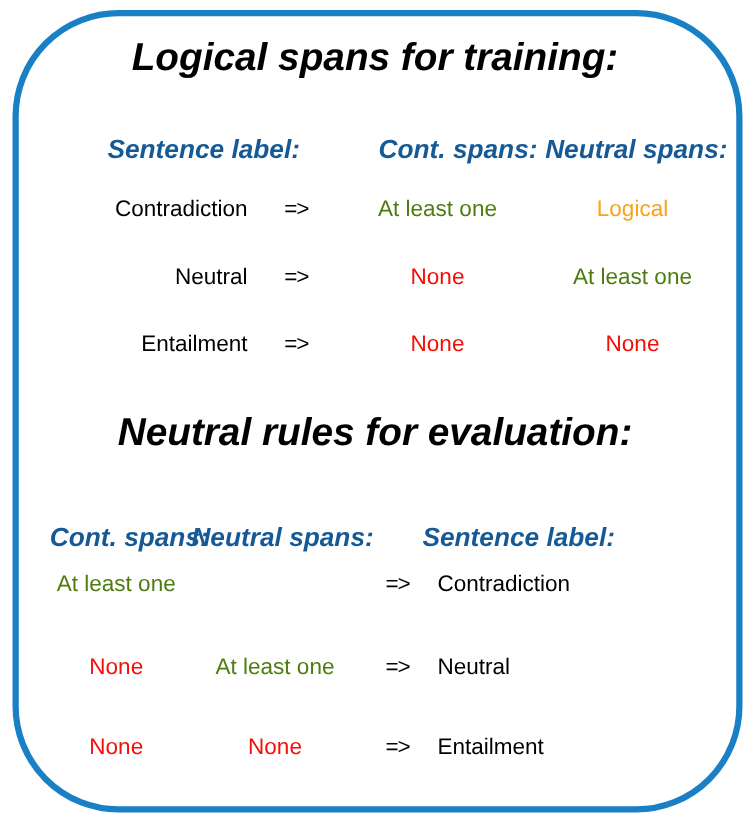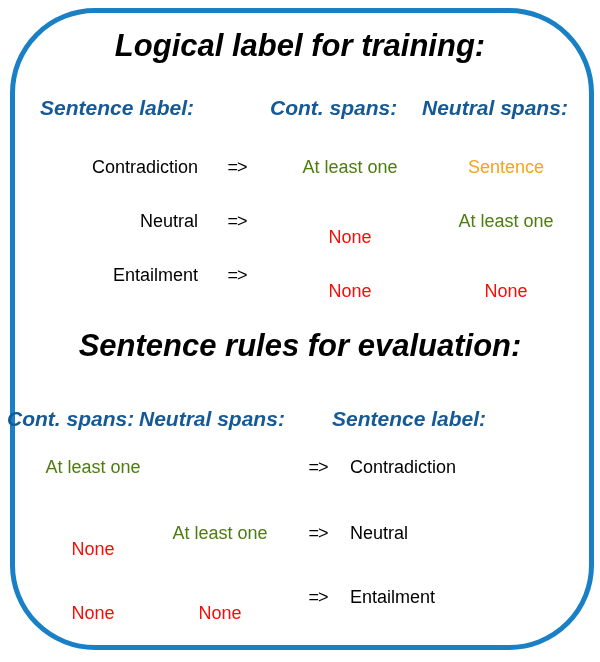--- a/index.html
+++ b/index.html
@@ -29,61 +29,61 @@
   .h-col1   { left: 40px;  width: 200px; }
   .h-col2   { left: 270px; width: 160px; }
   .h-col3   { left: 422px; width: 160px; }
   .h2-col1  { left: 7px;   width: 160px; }
   .h2-col2  { left: 139px; width: 160px; }
   .h2-col3  { left: 332px; width: 160px; }
   .e-col1   { left: 13px;  width: 160px; text-align: center; }
   .e-col2   { left: 140px; width: 160px; text-align: center; }
   .e-arrow  { left: 296px; width: 44px;  text-align: center; letter-spacing: -1px; }
   .e-label  { left: 350px; width: 215px; text-align: left; }
-  .hdr span.abs { top: 0; height: 28px; line-height: 28px; position: absolute; text-align: left; }
+  .hdr span.abs { top: 12px; height: 28px; line-height: 28px; position: absolute; text-align: right; }
   [data-color="green"]  { color: #4d7c0f; }
   [data-color="orange"] { color: #f9a21b; }
-  [data-color="red"]    { color: #f50d07; margin-top: 16px; }
+  [data-color="red"]    { color: #f50d07; }
   [data-color="none"]   { color: transparent; }
 </style>
 </head>
 <body>
 
 <div class="panel"></div>
 
-<div class="abs title" style="top:24px">Logical label for training:</div>
+<div class="abs title" style="top:24px">Logical spans for training:</div>
 
 <div class="abs hdr" style="top:94px; left:0; width:600px">
   <span class="abs h-col1">Sentence label:</span>
   <span class="abs h-col2">Cont. spans:</span>
   <span class="abs h-col3">Neutral spans:</span>
 </div>
 
 <div class="abs row" style="top:151px">
   <span class="t-label">Contradiction</span>
   <span class="t-arrow">=&gt;</span>
   <span class="t-col2" data-color="green">At least one</span>
-  <span class="t-col3" data-color="orange">Sentence</span>
+  <span class="t-col3" data-color="orange">Logical</span>
 </div>
 
 <div class="abs row" style="top:205px">
   <span class="t-label">Neutral</span>
   <span class="t-arrow">=&gt;</span>
   <span class="t-col2" data-color="red">None</span>
   <span class="t-col3" data-color="green">At least one</span>
 </div>
 
 <div class="abs row" style="top:259px">
   <span class="t-label">Entailment</span>
   <span class="t-arrow">=&gt;</span>
   <span class="t-col2" data-color="red">None</span>
   <span class="t-col3" data-color="red">None</span>
 </div>
 
-<div class="abs title" style="top:324px">Sentence rules for evaluation:</div>
+<div class="abs title" style="top:324px">Neutral rules for evaluation:</div>
 
 <div class="abs hdr" style="top:405px; left:0; width:600px">
   <span class="abs h2-col1">Cont. spans:</span>
   <span class="abs h2-col2">Neutral spans:</span>
   <span class="abs h2-col3">Sentence label:</span>
 </div>
 
 <div class="abs row" style="top:451px">
   <span class="e-col1" data-color="green">At least one</span>
   <span class="e-col2" data-color="none"></span>

